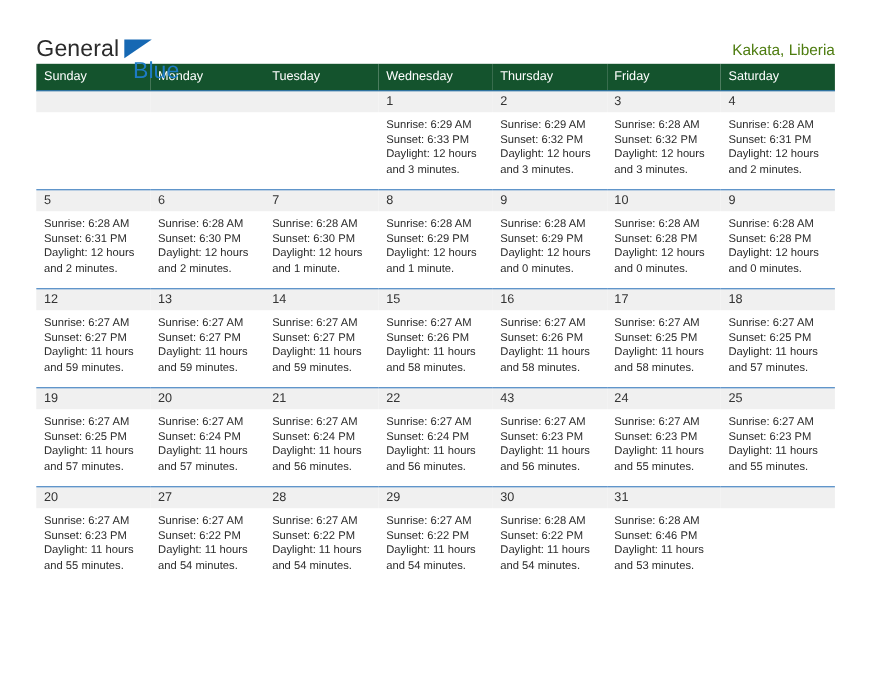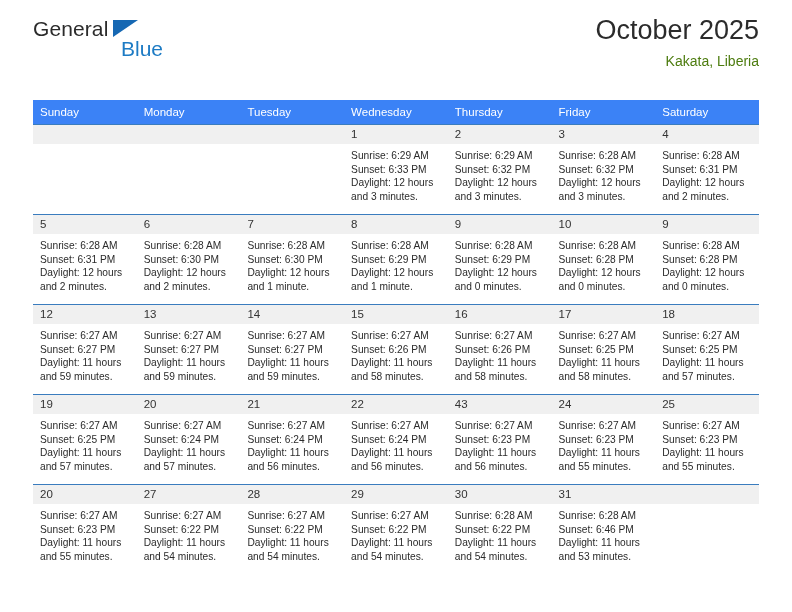--- a/index.html
+++ b/index.html
@@ -20,22 +20,22 @@
     height: 612px;
     box-sizing: border-box;
     padding: 0 33px;
   }
 
   
   .header {
     display: flex;
     align-items: flex-start;
     justify-content: space-between;
-    height: 100px;
-    padding-top: 14px;
+    height: 58px;
+    padding-top: 30px;
     box-sizing: border-box;
   }
   .logo {
     position: relative;
     width: 130px;
     height: 52px;
     padding-top: 4px;
     box-sizing: border-box;
   }
   .logo-general {
@@ -81,21 +81,21 @@
     margin: 5px 0 0 0;
   }
 
   
   .calendar {
     width: 726px;
     border-collapse: collapse;
     table-layout: fixed;
   }
   .calendar th {
-    background: #3b82f6;
+    background: #14532d;
     color: #ffffff;
     font-size: 11.5px;
     font-weight: normal;
     text-align: left;
     padding: 6px 0 6px 7px;
     height: 22px;
     box-sizing: border-box;
   }
   .week-row {
     border-top: 1px solid #3a7cbe;
@@ -130,21 +130,20 @@
 
 <div class="page">
 
   <div class="header">
     <div class="logo">
       <span class="logo-general">General</span>
       <span class="logo-triangle"></span>
       <span class="logo-blue">Blue</span>
     </div>
     <div class="title-block">
-      <h1 class="month-title">October 2025</h1>
       <p class="location">Kakata, Liberia</p>
     </div>
   </div>
 
   <table class="calendar">
     <thead>
       <tr>
         <th>Sunday</th>
         <th>Monday</th>
         <th>Tuesday</th>

